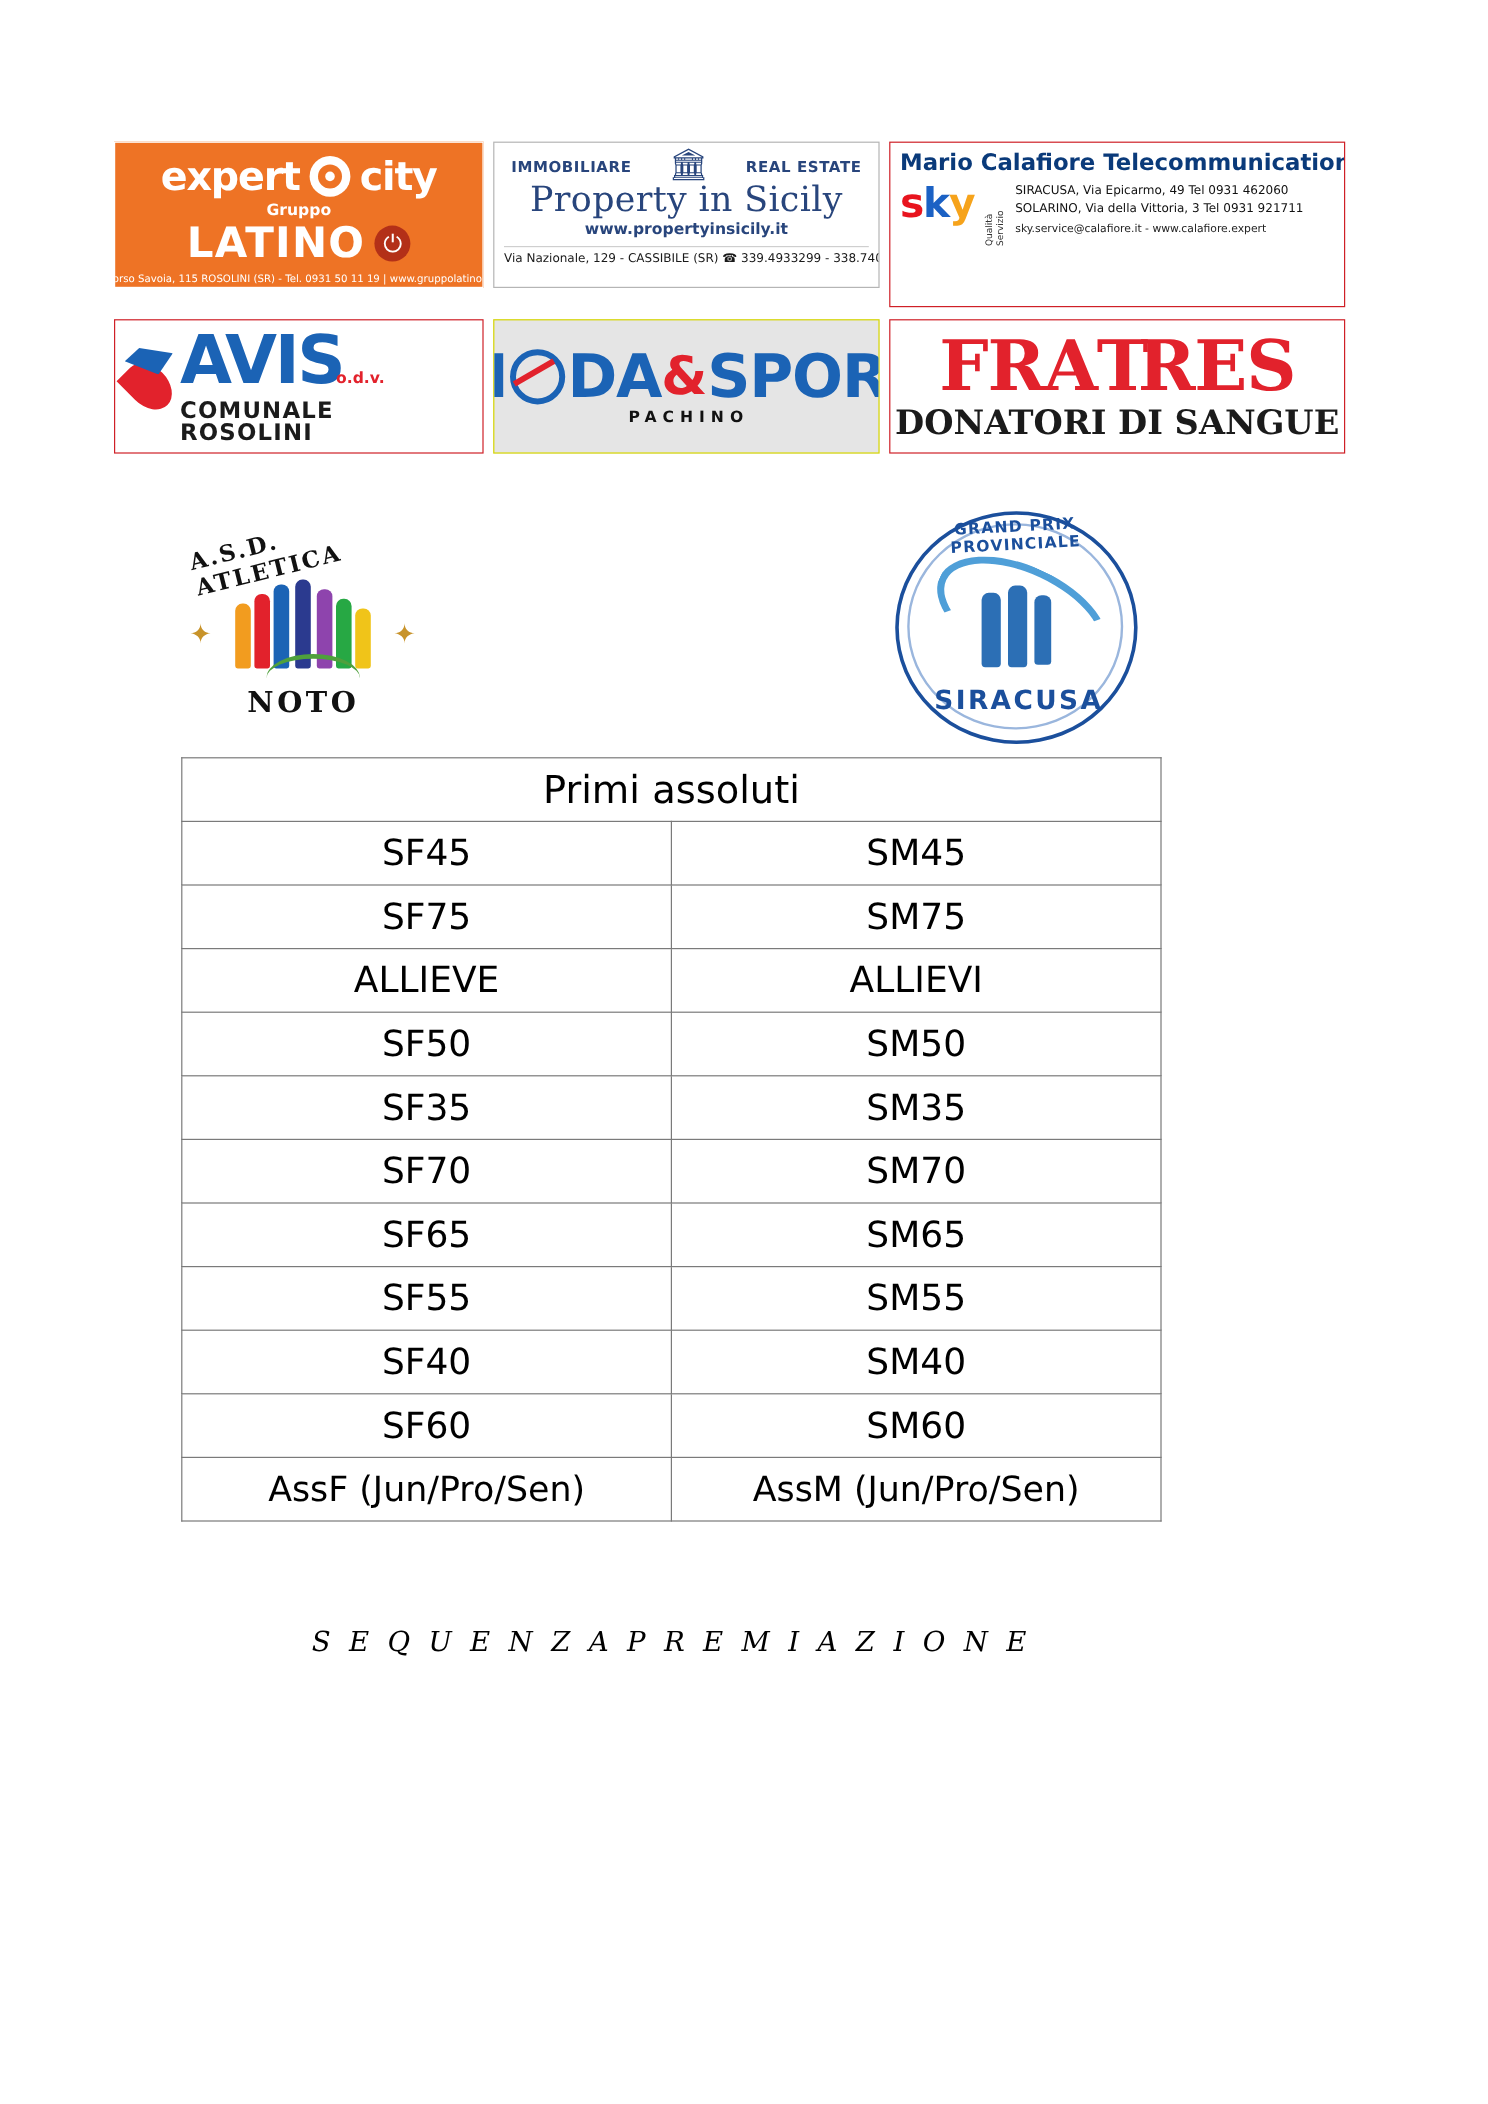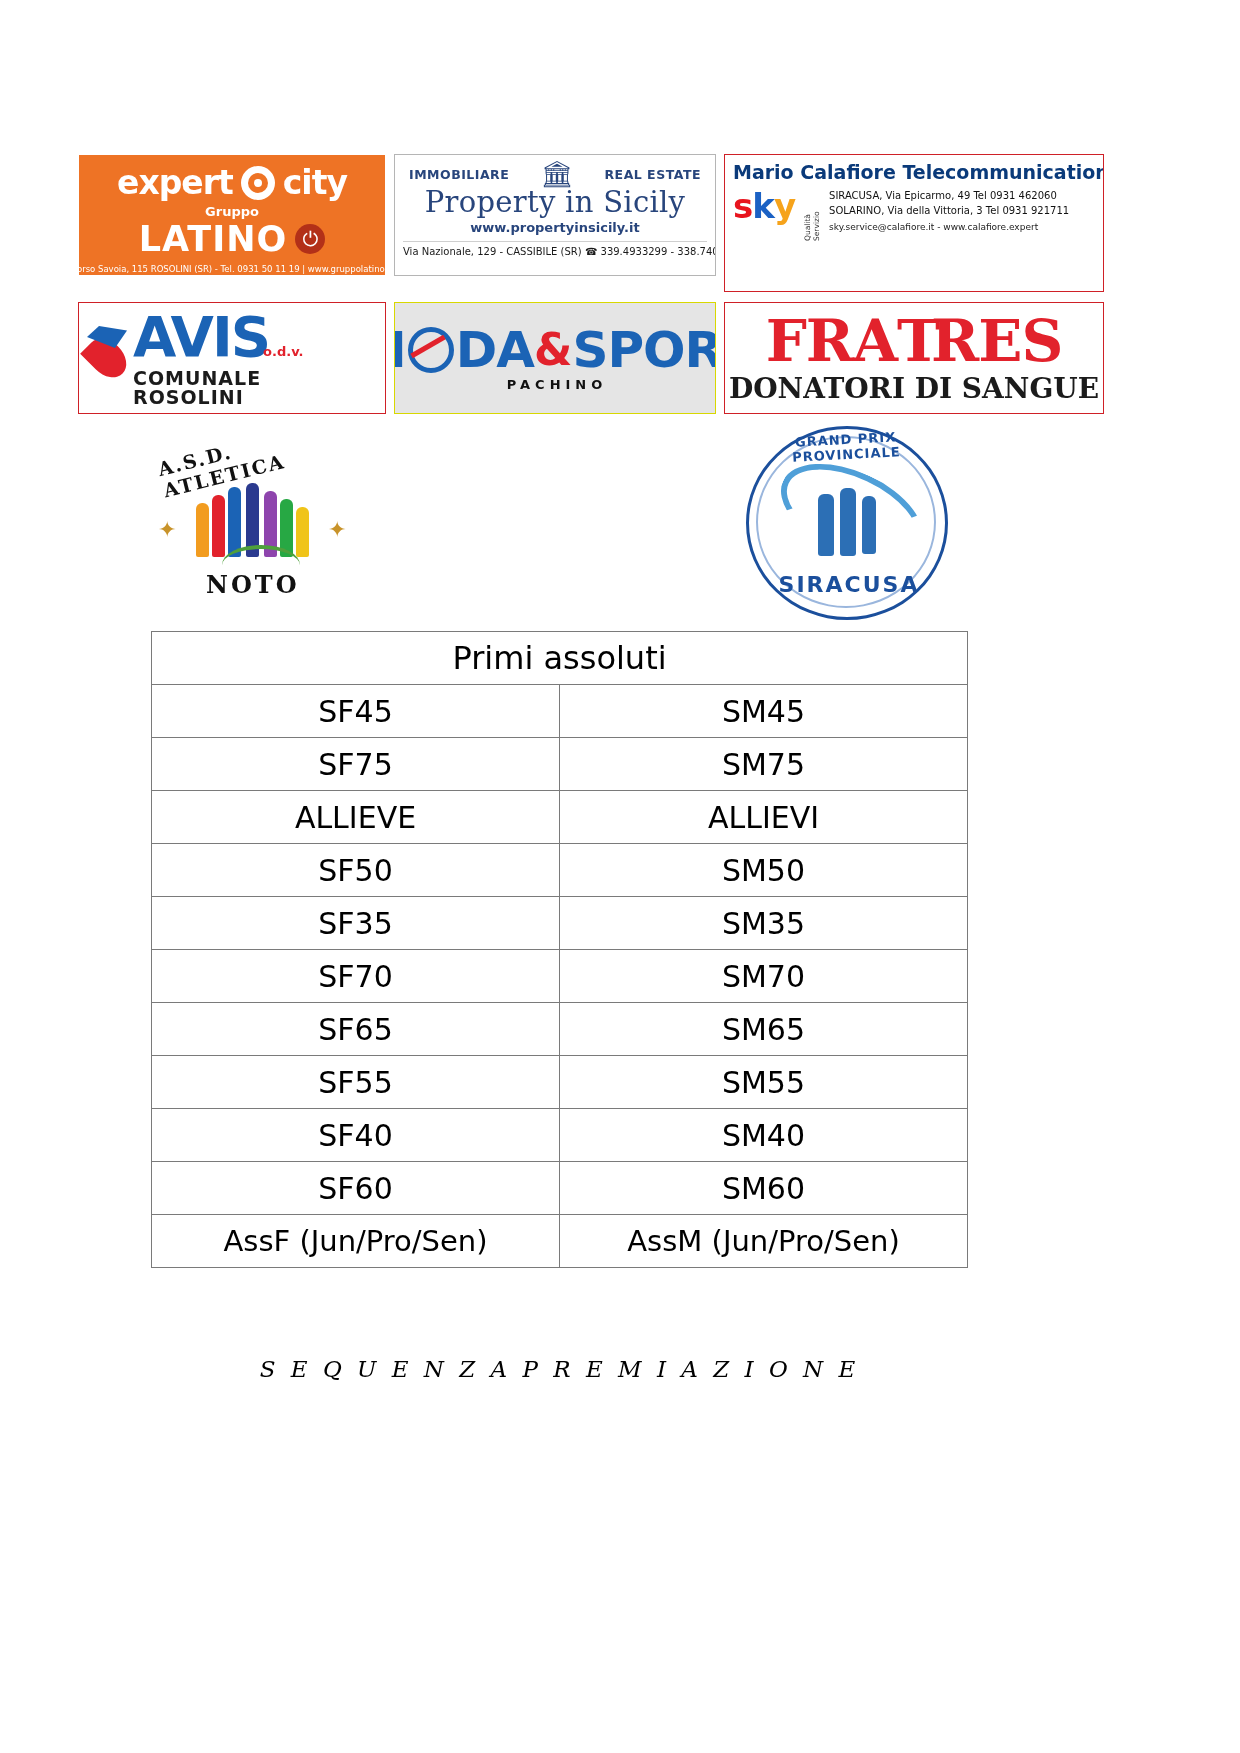--- a/index.html
+++ b/index.html
@@ -17,24 +17,23 @@
   }
   .page {
     position: relative;
     width: 1240px;
     height: 1753px;
   }
 
   
   .sponsors {
     position: absolute;
-    left: 78px;
+    left: 95px;
     top: 118px;
     width: 1030px;
-    margin-top: 36px;
   }
   .sponsor-row {
     display: flex;
     gap: 8px;
     margin-bottom: 10px;
   }
   .sponsor-box {
     box-sizing: border-box;
     border: 1px solid #c8352c;
     position: relative;

